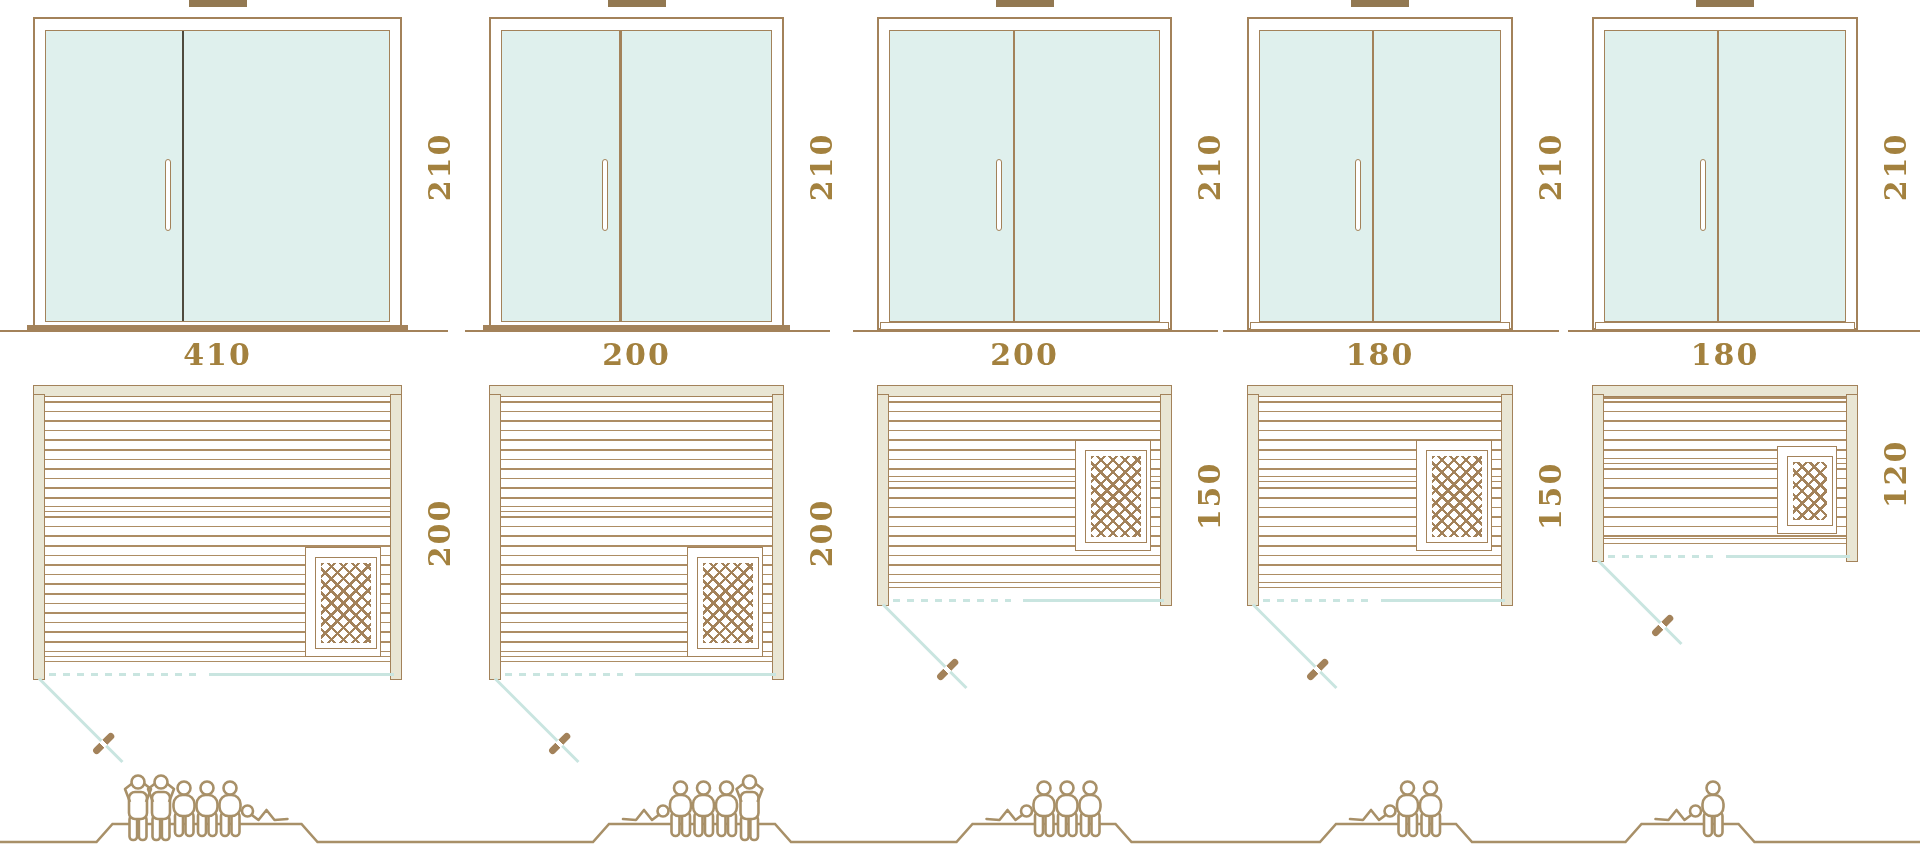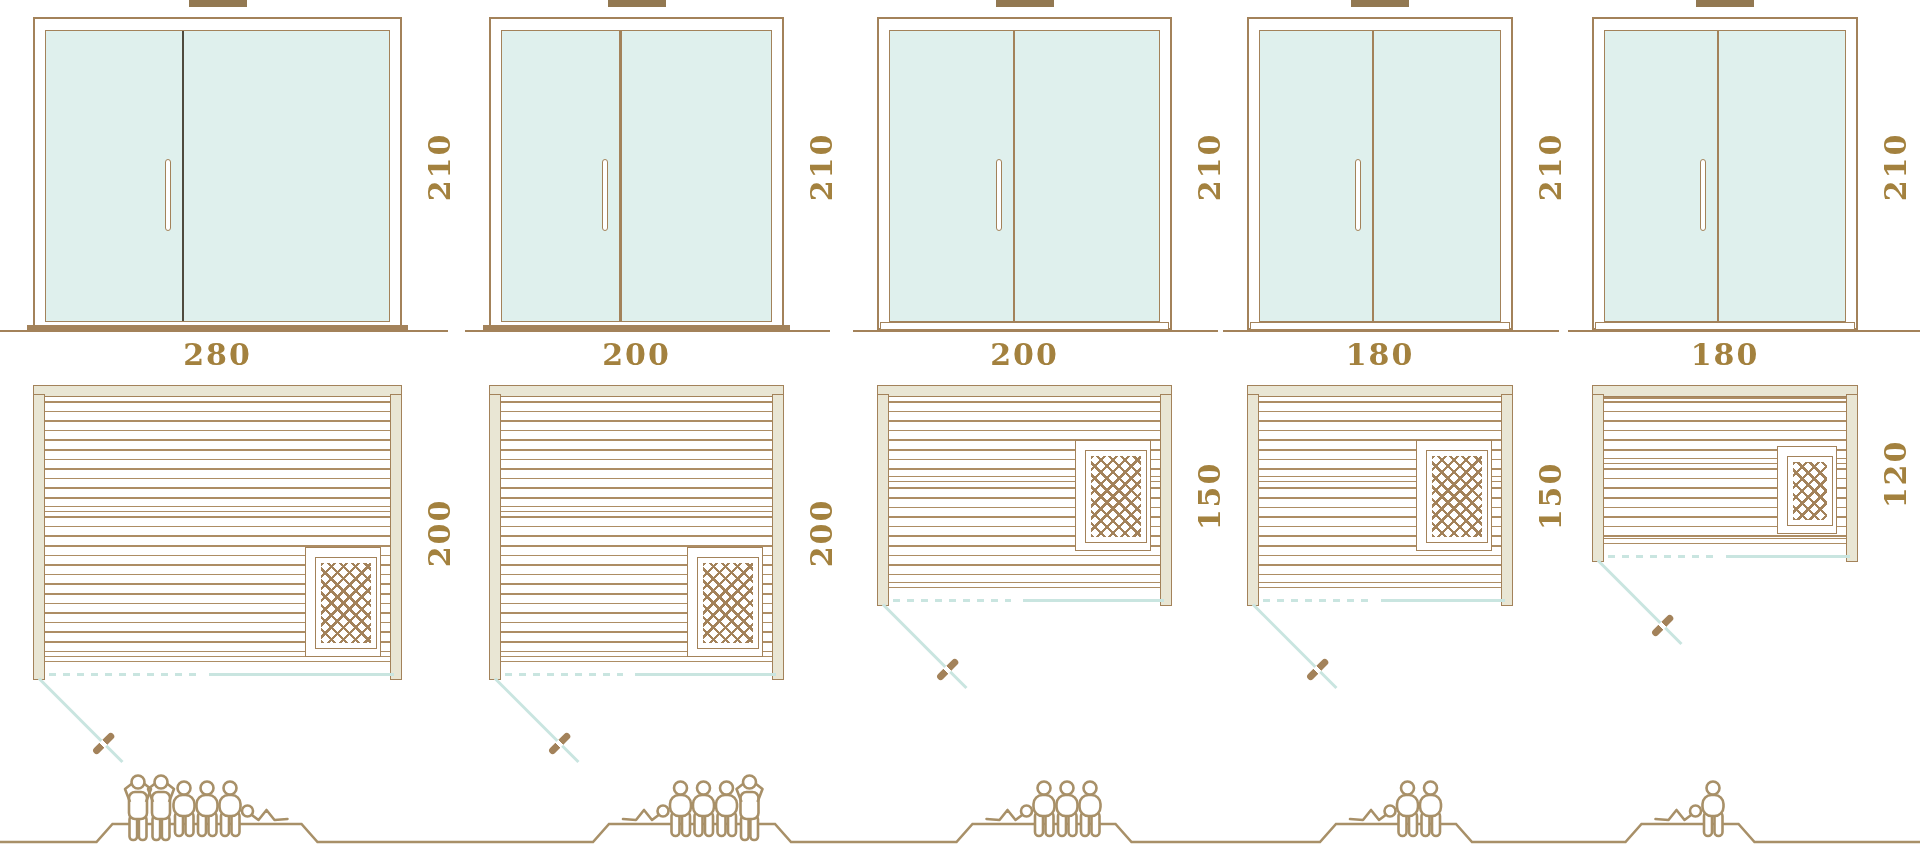--- a/index.html
+++ b/index.html
@@ -59,21 +59,21 @@
 <div class="stage" id="stage" style="--line: #a3825a; --slat: #ad8d64; --beige: #e9e6d4; --glass: #dff0ed; --teal: #c9e5e0; --divdark: #4f4a3e; --label: #a3813e; --people: #a89068; --vent: #927851;">
     <div class="col" style="left: 33px; --w: 369; --depth: 295; --frac: 0.4;">
     <div class="vent"></div>
     <div class="door">
       <div class="glass">
         <div class="divider" style="background: rgb(79, 74, 62);"></div>
         <div class="handle"></div>
       </div>
     </div>
     <div class="threshold filled"></div>
-    <div class="dim wlabel">280</div>
+    <div class="dim wlabel">410</div>
     <div class="dim vlabel hlabel">210</div>
     <div class="dim vlabel dlabel">200</div>
     <div class="plan">
       <div class="topbar"></div>
       <div class="post left"></div>
       <div class="post right"></div>
       <div class="interior">
         <div class="band b1"></div>
         <div class="band b2"></div>
         <div class="niche" style="bottom: 6px; width: 76px; height: 110px;">

